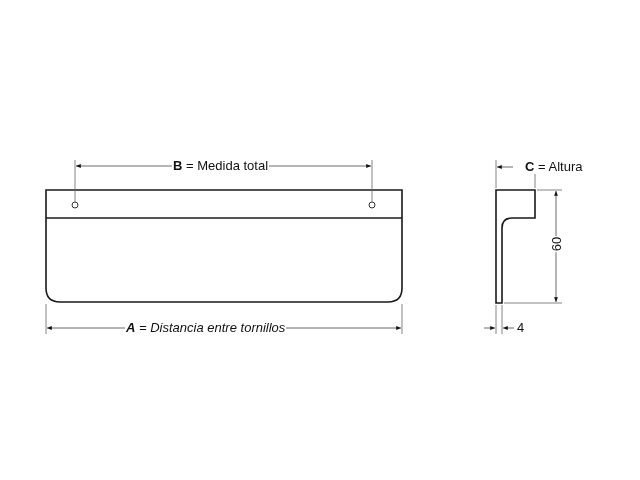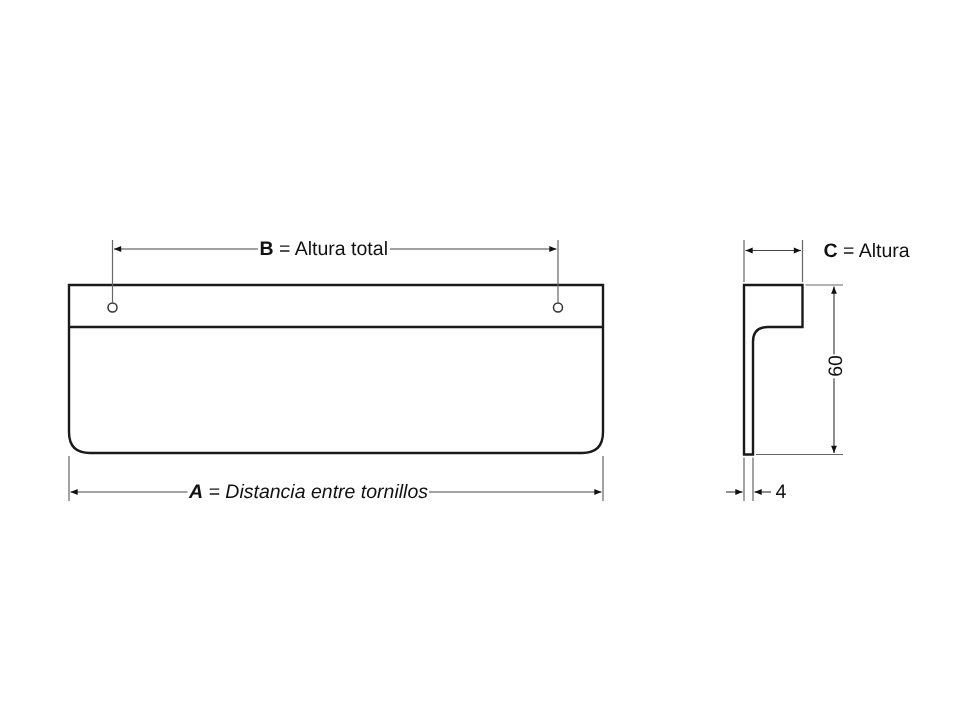--- a/index.html
+++ b/index.html
@@ -56,28 +56,28 @@
   <g>
     <line x1="496" y1="305" x2="496" y2="334" stroke="#666" stroke-width="0.8"></line>
     <line x1="502" y1="305" x2="502" y2="334" stroke="#666" stroke-width="0.8"></line>
     <line x1="484" y1="328" x2="495" y2="328" stroke="#444" stroke-width="0.8" marker-end="url(#arr)"></line>
     <line x1="514" y1="328" x2="503" y2="328" stroke="#444" stroke-width="0.8" marker-end="url(#arr)"></line>
   </g>
 </svg>
 
 <div class="lbl" style="left:172px;top:159px;">
   <b>B</b>
-  <span>= Altura total</span>
+  <span>= Medida total</span>
 </div>
 
 <div class="lbl" style="left:125px;top:321px;font-style:italic;">
   <b>A</b>
   <span>= Distancia entre tornillos</span>
 </div>
 
-<div class="lbl" style="left:537px;top:160px;padding-left:12px;">
+<div class="lbl" style="left:513px;top:160px;padding-left:12px;">
   <b>C</b>
   <span>=  Altura</span>
 </div>
 
 <div class="lbl" style="left:549px;top:237px;transform:rotate(-90deg);">60</div>
 
 <div class="lbl" style="left:516px;top:321px;background:transparent;">4</div>
 
 </body></html>

